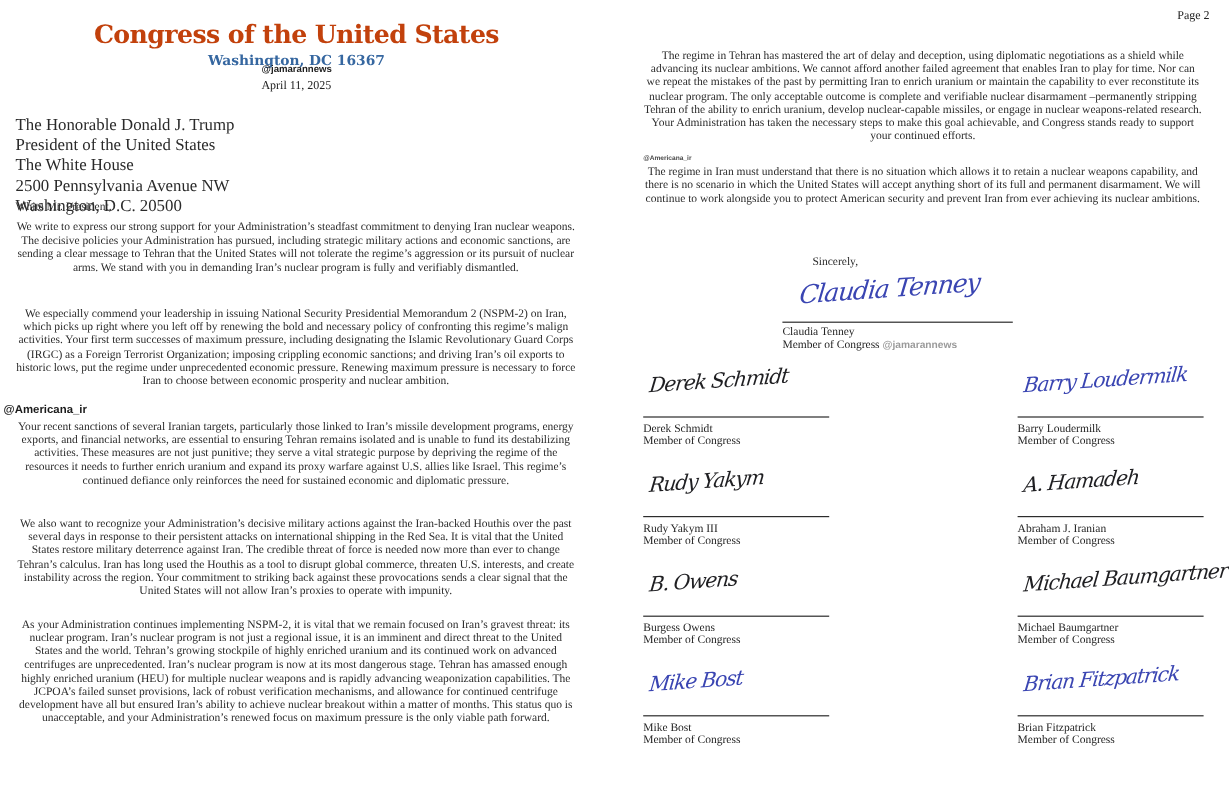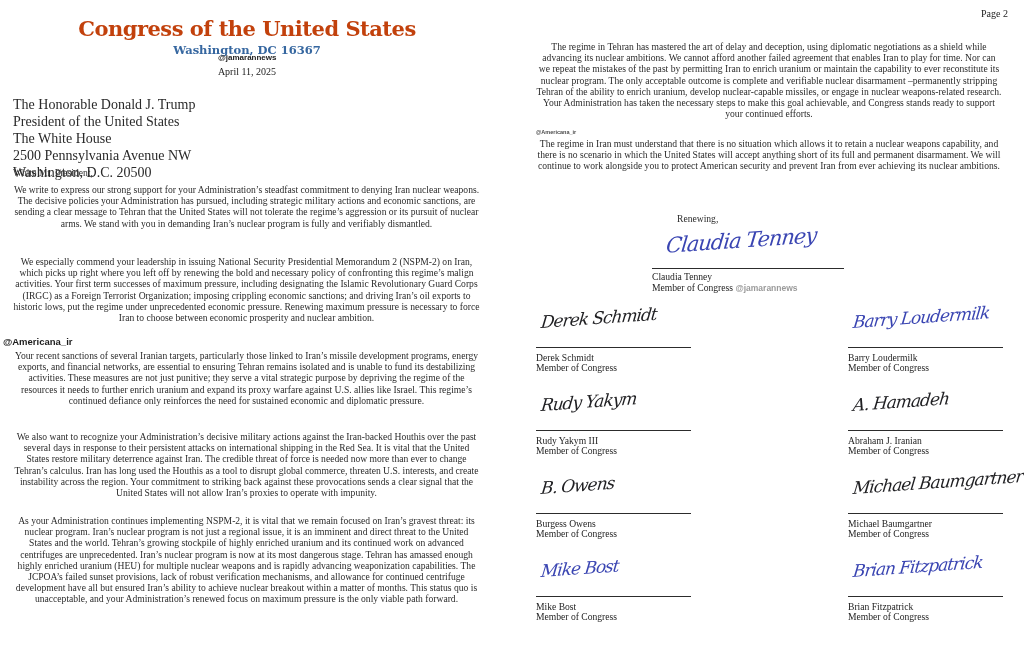--- a/index.html
+++ b/index.html
@@ -86,21 +86,21 @@
 <div class="page" id="page2">
 
   <div class="abs page2-label" style="right:16px;top:8px;">Page 2</div>
 
   <div class="abs body-text" style="left:24px;top:41px;width:466px;">The regime in Tehran has mastered the art of delay and deception, using diplomatic negotiations as a shield while advancing its nuclear ambitions. We cannot afford another failed agreement that enables Iran to play for time. Nor can we repeat the mistakes of the past by permitting Iran to enrich uranium or maintain the capability to ever reconstitute its nuclear program. The only acceptable outcome is complete and verifiable nuclear disarmament –permanently stripping Tehran of the ability to enrich uranium, develop nuclear-capable missiles, or engage in nuclear weapons-related research. Your Administration has taken the necessary steps to make this goal achievable, and Congress stands ready to support your continued efforts.</div>
 
   <div class="abs small-wm" style="left:24px;top:129px;">@Americana_ir</div>
 
   <div class="abs body-text" style="left:24px;top:138px;width:466px;">The regime in Iran must understand that there is no situation which allows it to retain a nuclear weapons capability, and there is no scenario in which the United States will accept anything short of its full and permanent disarmament. We will continue to work alongside you to protect American security and prevent Iran from ever achieving its nuclear ambitions.</div>
 
-  <div class="abs body-text" style="left:165px;top:213px;">Renewing,</div>
+  <div class="abs body-text" style="left:165px;top:213px;">Sincerely,</div>
 
   <div class="abs" style="left:140px;top:234px;width:260px;">
     <div class="sig-script" style="font-size: 21px; margin-left: 12px; height: 34px; color: rgb(58, 69, 178);">Claudia Tenney</div>
     <div class="sig-line" style="width:192px;"></div>
     <div class="sig-name">Claudia Tenney</div>
     <div class="sig-title"><span>Member of Congress</span> <span class="tenney-wm">@jamarannews</span></div>
   </div>
 
   <div class="abs sig-grid">
 

